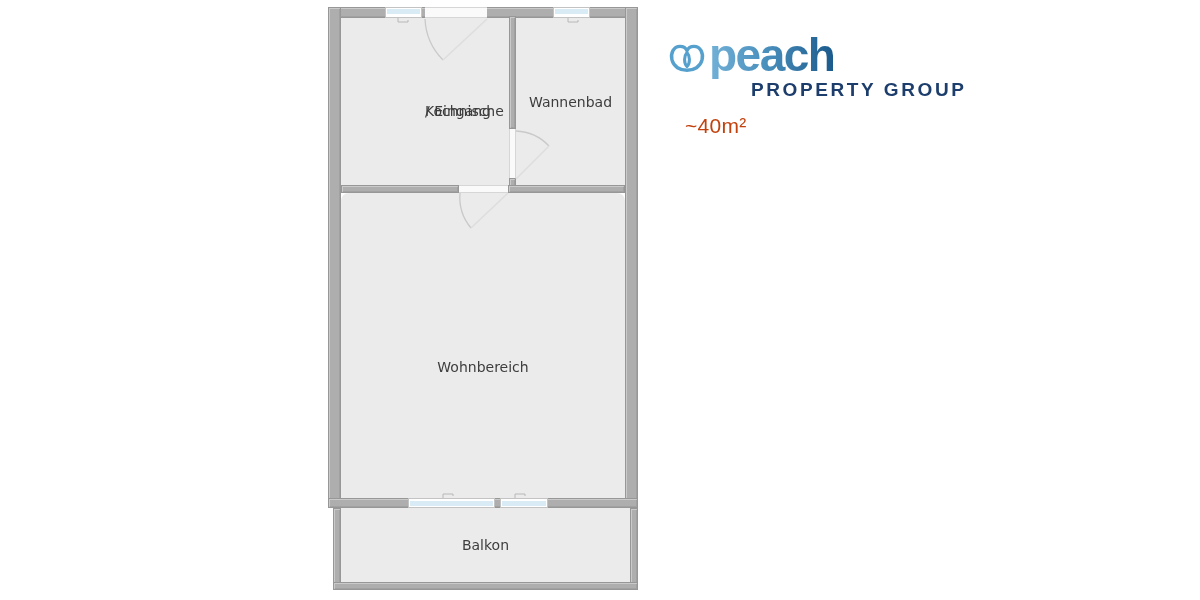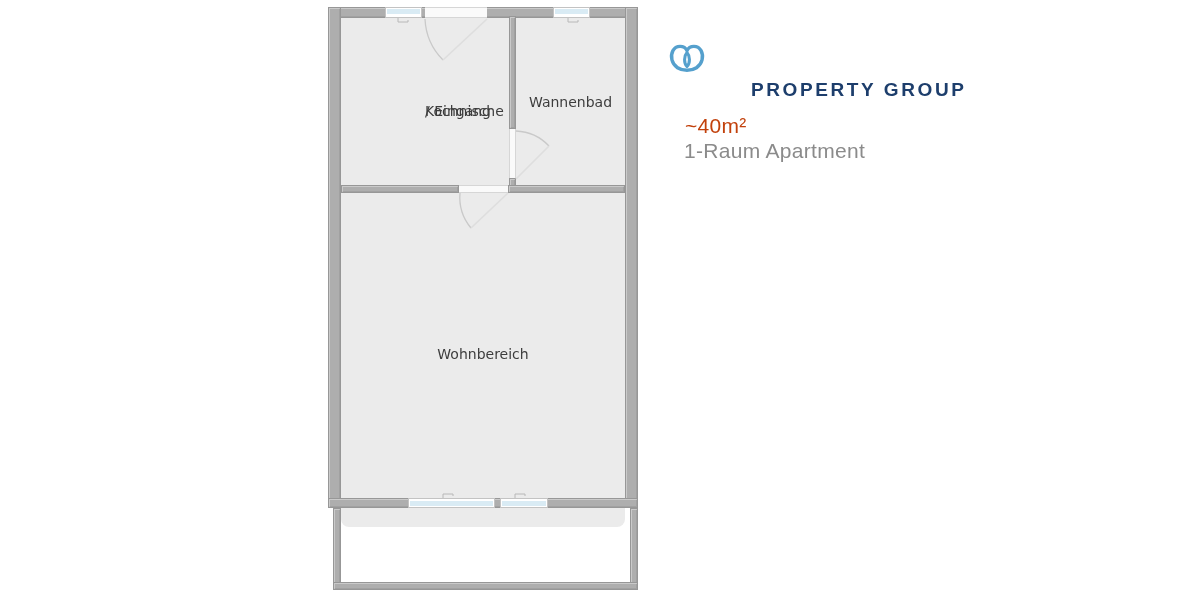--- a/index.html
+++ b/index.html
@@ -64,22 +64,25 @@
 
     <div class="room" style="left:188px;top:13px;width:109px;height:167px;">
       <div class="room-label">Wannenbad</div>
     </div>
     <div class="room" style="left:13px;top:13px;width:168px;height:167px;">
       <div class="room-label">
         <div>Kochnische</div>
         <div>/ Eingang</div>
       </div>
     </div>
-    <div class="room" style="left:13px;top:175px;width:284px;height:347px;border-radius:8px;">
+    <div class="room" style="left:13px;top:188px;width:284px;height:347px;border-radius:8px;">
       <div class="room-label">Wohnbereich</div>
+    </div>
+    <div class="room" style="left:13px;top:503px;width:289px;height:74px;">
+      <div class="room-label">Balkon</div>
     </div>
 
     <div class="wall" style="left:0;top:2px;width:310px;height:11px;"></div>
     <div class="wall" style="left:0;top:2px;width:13px;height:501px;"></div>
     <div class="wall" style="left:297px;top:2px;width:13px;height:501px;"></div>
     <div class="wall" style="left:0;top:493px;width:310px;height:10px;"></div>
 
     <div class="wall" style="left:181px;top:11px;width:7px;height:113px;"></div>
     <div class="wall" style="left:181px;top:173px;width:7px;height:9px;"></div>
     <div class="wall" style="left:13px;top:180px;width:118px;height:8px;"></div>
@@ -121,18 +124,18 @@
       <path d="M 240 13 v 4 h 10 v -2" fill="none" stroke="#b8b8b8" stroke-width="1"></path>
       <path d="M 115 493 v -4 h 10 v 2" fill="none" stroke="#b8b8b8" stroke-width="1"></path>
       <path d="M 187 493 v -4 h 10 v 2" fill="none" stroke="#b8b8b8" stroke-width="1"></path>
     </svg>
   </div>
 
   <svg class="logo-icon" viewBox="0 0 100 100">
     <path d="M 50 28 C 43 13 21 13 13 28 C 5 43 10 63 25 73 C 39 82 61 82 75 73 C 90 63 95 43 87 28 C 79 13 57 13 50 28" fill="none" stroke="#55a0cd" stroke-width="9" stroke-linecap="round"></path>
     <path d="M 50 33 C 58 42 59 60 50 70 C 41 60 42 42 50 33 Z" fill="none" stroke="#55a0cd" stroke-width="8" stroke-linejoin="round"></path>
   </svg>
+  <div class="wordmark">peach</div>
   <div class="tagline">PROPERTY GROUP</div>
 
   <div class="area-line">~40m²</div>
-  <div class="type-line">1-Raum Apartment</div>
 
 </div>
 
 </body></html>

